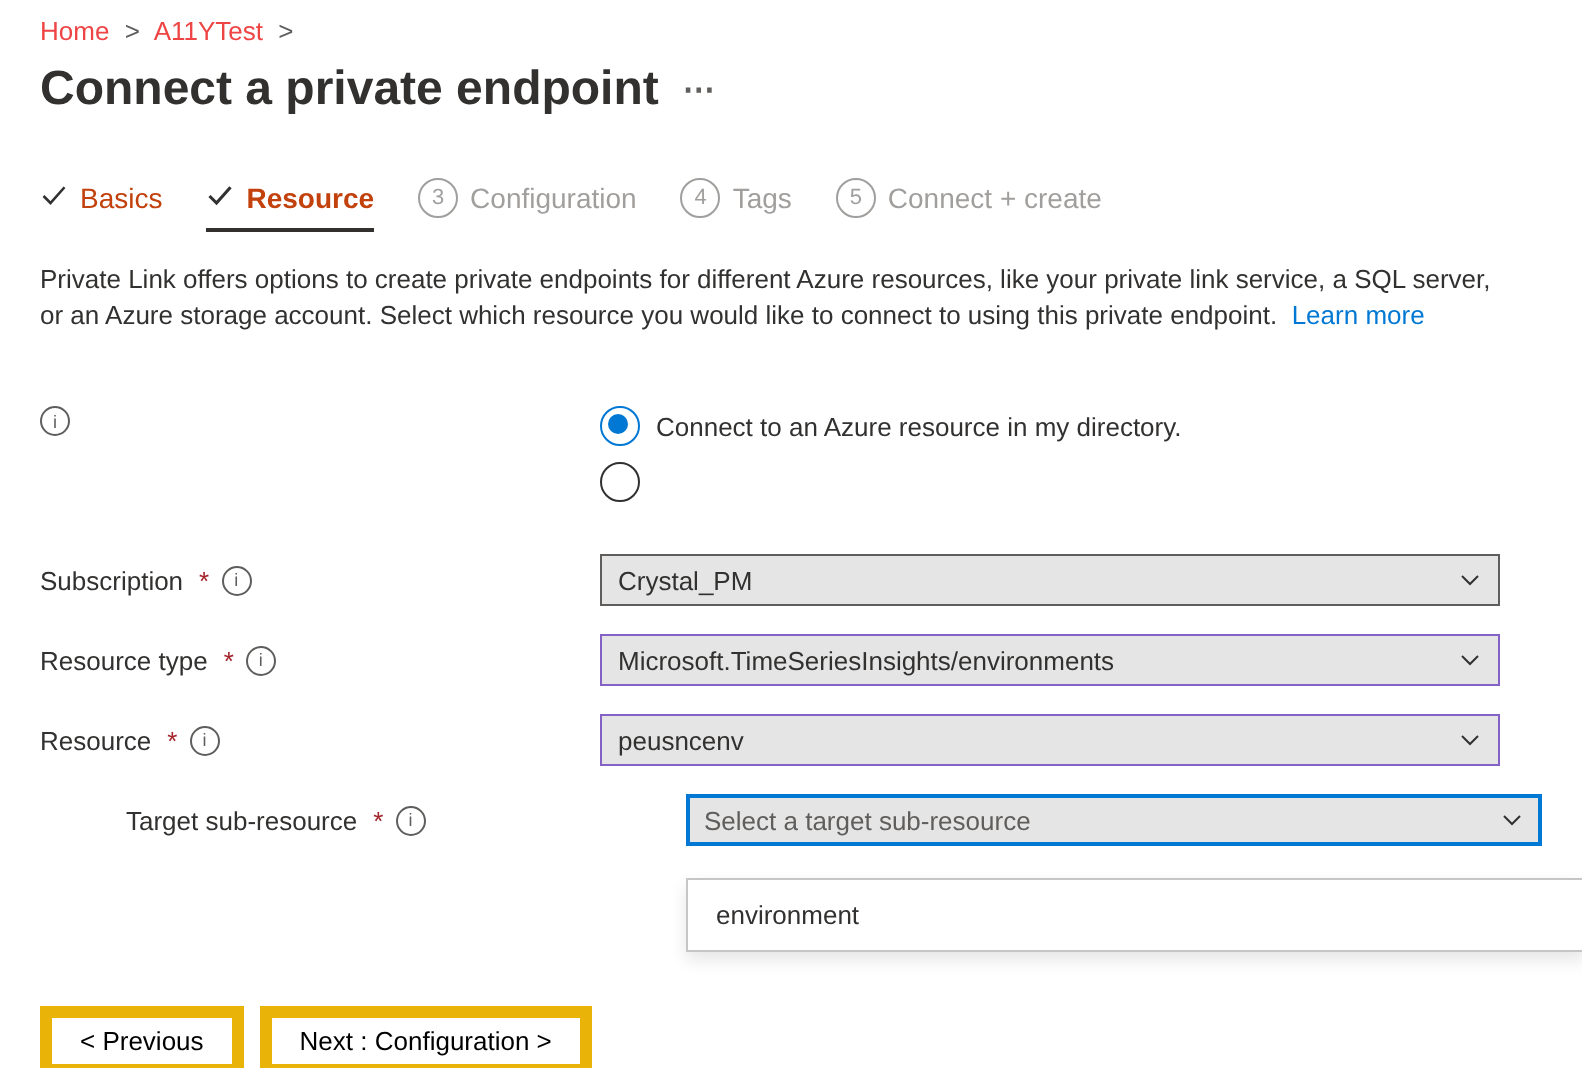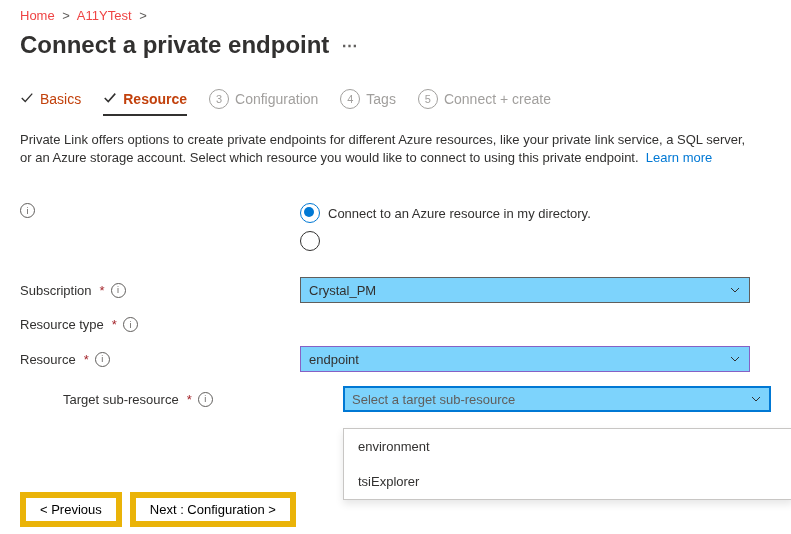--- a/index.html
+++ b/index.html
@@ -97,21 +97,21 @@
   }
   .select-box {
     border: 1px solid #605e5c;
     height: 24px;
     padding: 0 8px;
     display: flex;
     align-items: center;
     justify-content: space-between;
     font-size: 13px;
     cursor: pointer;
-    background: #7dd3fc;
+    background: #e5e5e5;
   }
   .select-box.purple { border-color: #8661c5; }
   .select-box.blue { border-color: #0078d4; box-shadow: 0 0 0 1px #0078d4 inset; }
   .select-box .placeholder { color: #605e5c; }
   .chev { width: 12px; height: 12px; }
   .dropdown {
     position: absolute;
     border: 1px solid #c8c6c4;
     background: #fff;
     box-shadow: 0 4px 8px rgba(0,0,0,0.1);
@@ -222,31 +222,39 @@
       </div>
     </div>
   </div>
 
   <div class="form-row">
     <div class="form-label">
       <span>Resource type</span>
         <span class="req">*</span>
       <span class="info-icon">i</span>
     </div>
-  </div>
-
-  <div class="form-row">
-    <div class="form-label">
-      <span>Resource</span>
-        <span class="req">*</span>
-      <span class="info-icon">i</span>
-    </div>
     <div class="form-field">
       <div class="select-box purple">
-        <span>endpoint</span>
+        <span>Microsoft.TimeSeriesInsights/environments</span>
+        <svg class="chev" viewBox="0 0 12 12">
+            <path d="M2 4 L6 8 L10 4" stroke="#323130" stroke-width="1" fill="none"></path>
+          </svg>
+      </div>
+    </div>
+  </div>
+
+  <div class="form-row">
+    <div class="form-label">
+      <span>Resource</span>
+        <span class="req">*</span>
+      <span class="info-icon">i</span>
+    </div>
+    <div class="form-field">
+      <div class="select-box purple">
+        <span>peusncenv</span>
         <svg class="chev" viewBox="0 0 12 12">
             <path d="M2 4 L6 8 L10 4" stroke="#323130" stroke-width="1" fill="none"></path>
           </svg>
       </div>
     </div>
   </div>
 
   <div class="form-row" style="position:relative;margin-left:43px;">
     <div class="form-label">
       <span>Target sub-resource</span>
@@ -255,21 +263,20 @@
     </div>
     <div class="form-field" style="position:relative;">
       <div class="select-box blue">
         <span class="placeholder">Select a target sub-resource</span>
         <svg class="chev" viewBox="0 0 12 12">
             <path d="M2 4 L6 8 L10 4" stroke="#323130" stroke-width="1" fill="none"></path>
           </svg>
       </div>
       <div class="dropdown" style="left:0; top:42px;">
         <div class="dropdown-item">environment</div>
-        <div class="dropdown-item">tsiExplorer</div>
       </div>
     </div>
   </div>
 
   <div class="footer">
     <button class="btn">&lt; Previous</button>
     <button class="btn">Next : Configuration &gt;</button>
   </div>
 
 </div>

